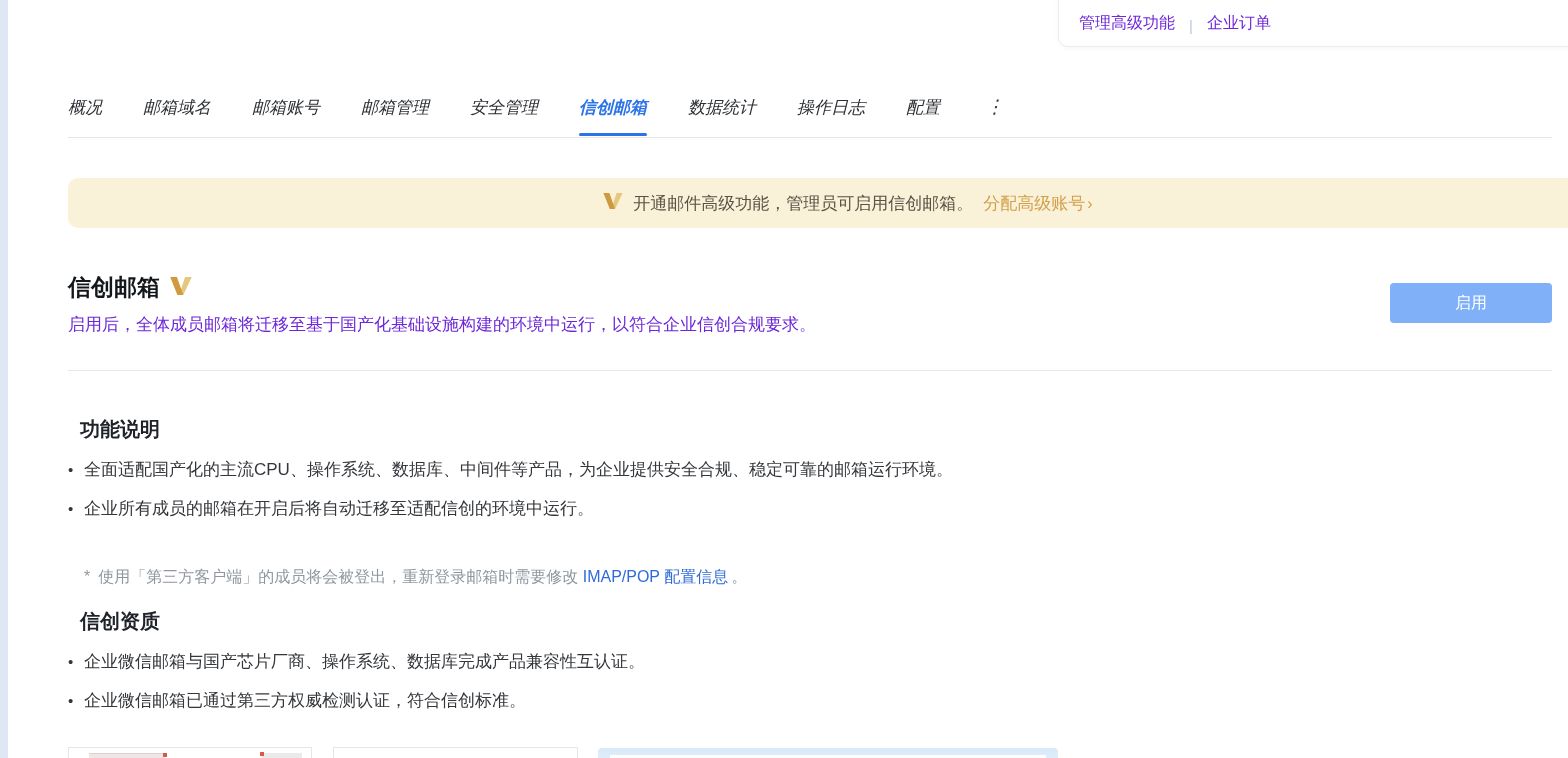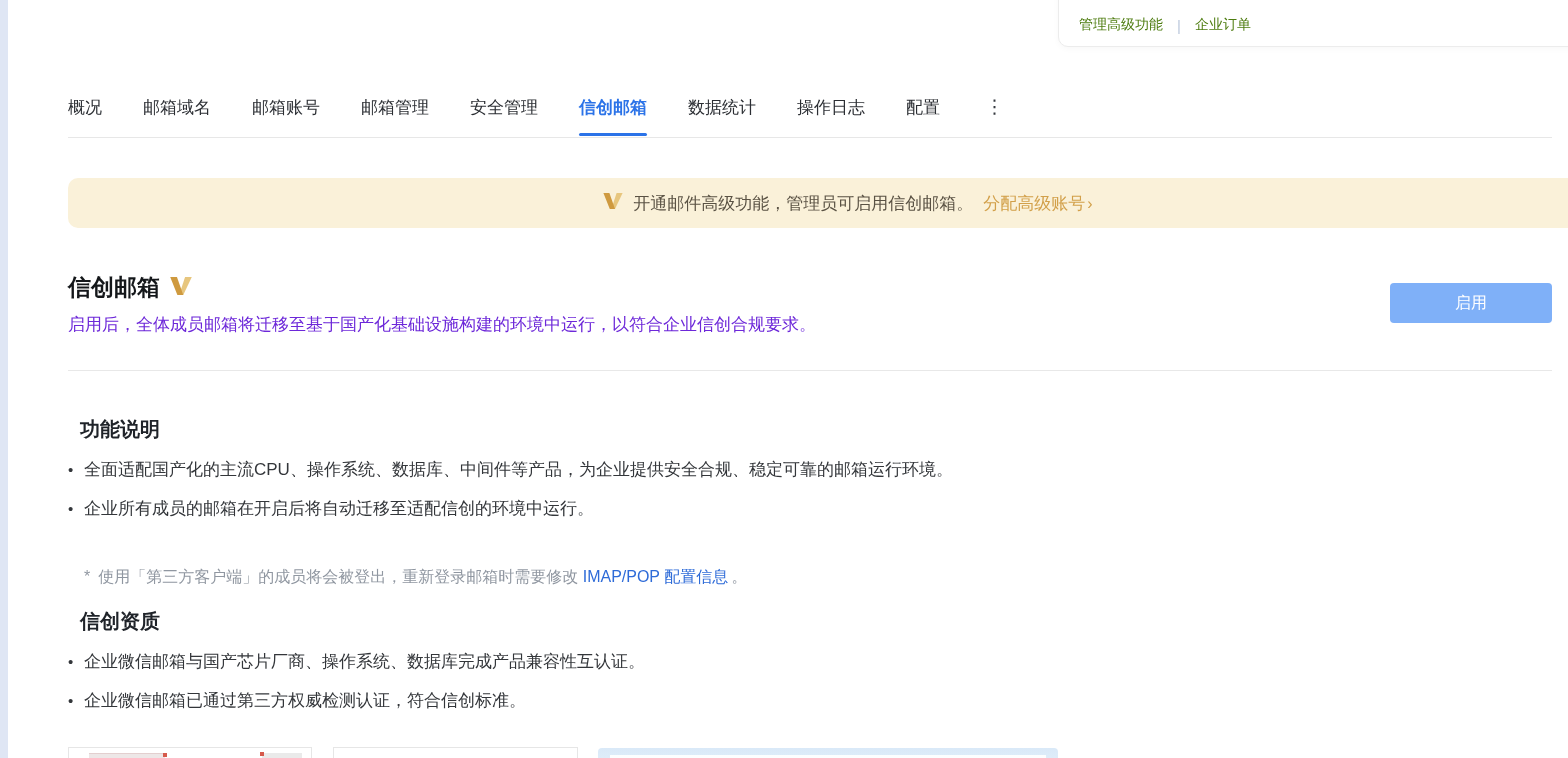--- a/index.html
+++ b/index.html
@@ -17,28 +17,28 @@
   }
   
   .topright-card {
     position:absolute; left:1058px; top:-14px; width:532px; height:61px;
     background:#fff; border:1px solid #ececec;
     border-radius:0 0 10px 10px;
     box-shadow:0 2px 6px rgba(0,0,0,0.03);
     display:flex; align-items:flex-end; padding:0 0 12px 20px;
   }
   .topright-card a {
-    color:#4d7c0f; text-decoration:none; font-size:14px; cursor:pointer;
+    color:#6d28d9; text-decoration:none; font-size:16px; cursor:pointer;
   }
   .tr-divider { color:#bcc8dc; font-size:15px; margin:0 14px; }
   
   .tabs {
     position:absolute; left:68px; top:96px;
     display:flex; align-items:flex-start; gap:41px;
-    font-size:17px; color:#2b2e33;
+    font-size:17px; color:#2b2e33;font-style:italic;
   }
   .tab { position:relative; padding-bottom:17px; cursor:pointer; white-space:nowrap; }
   .tab.active { color:#2b73e8; font-weight:bold; }
   .tab.active::after {
     content:""; position:absolute; left:0; right:0; bottom:0; height:3px;
     background:#2b73e8; border-radius:2px;
   }
   .tab-more { font-size:19px; color:#35393f; padding:0 4px; cursor:pointer; line-height:22px; }
   .tabs-baseline {
     position:absolute; left:68px; top:137px; width:1484px; height:1px; background:#e7e7e7;

